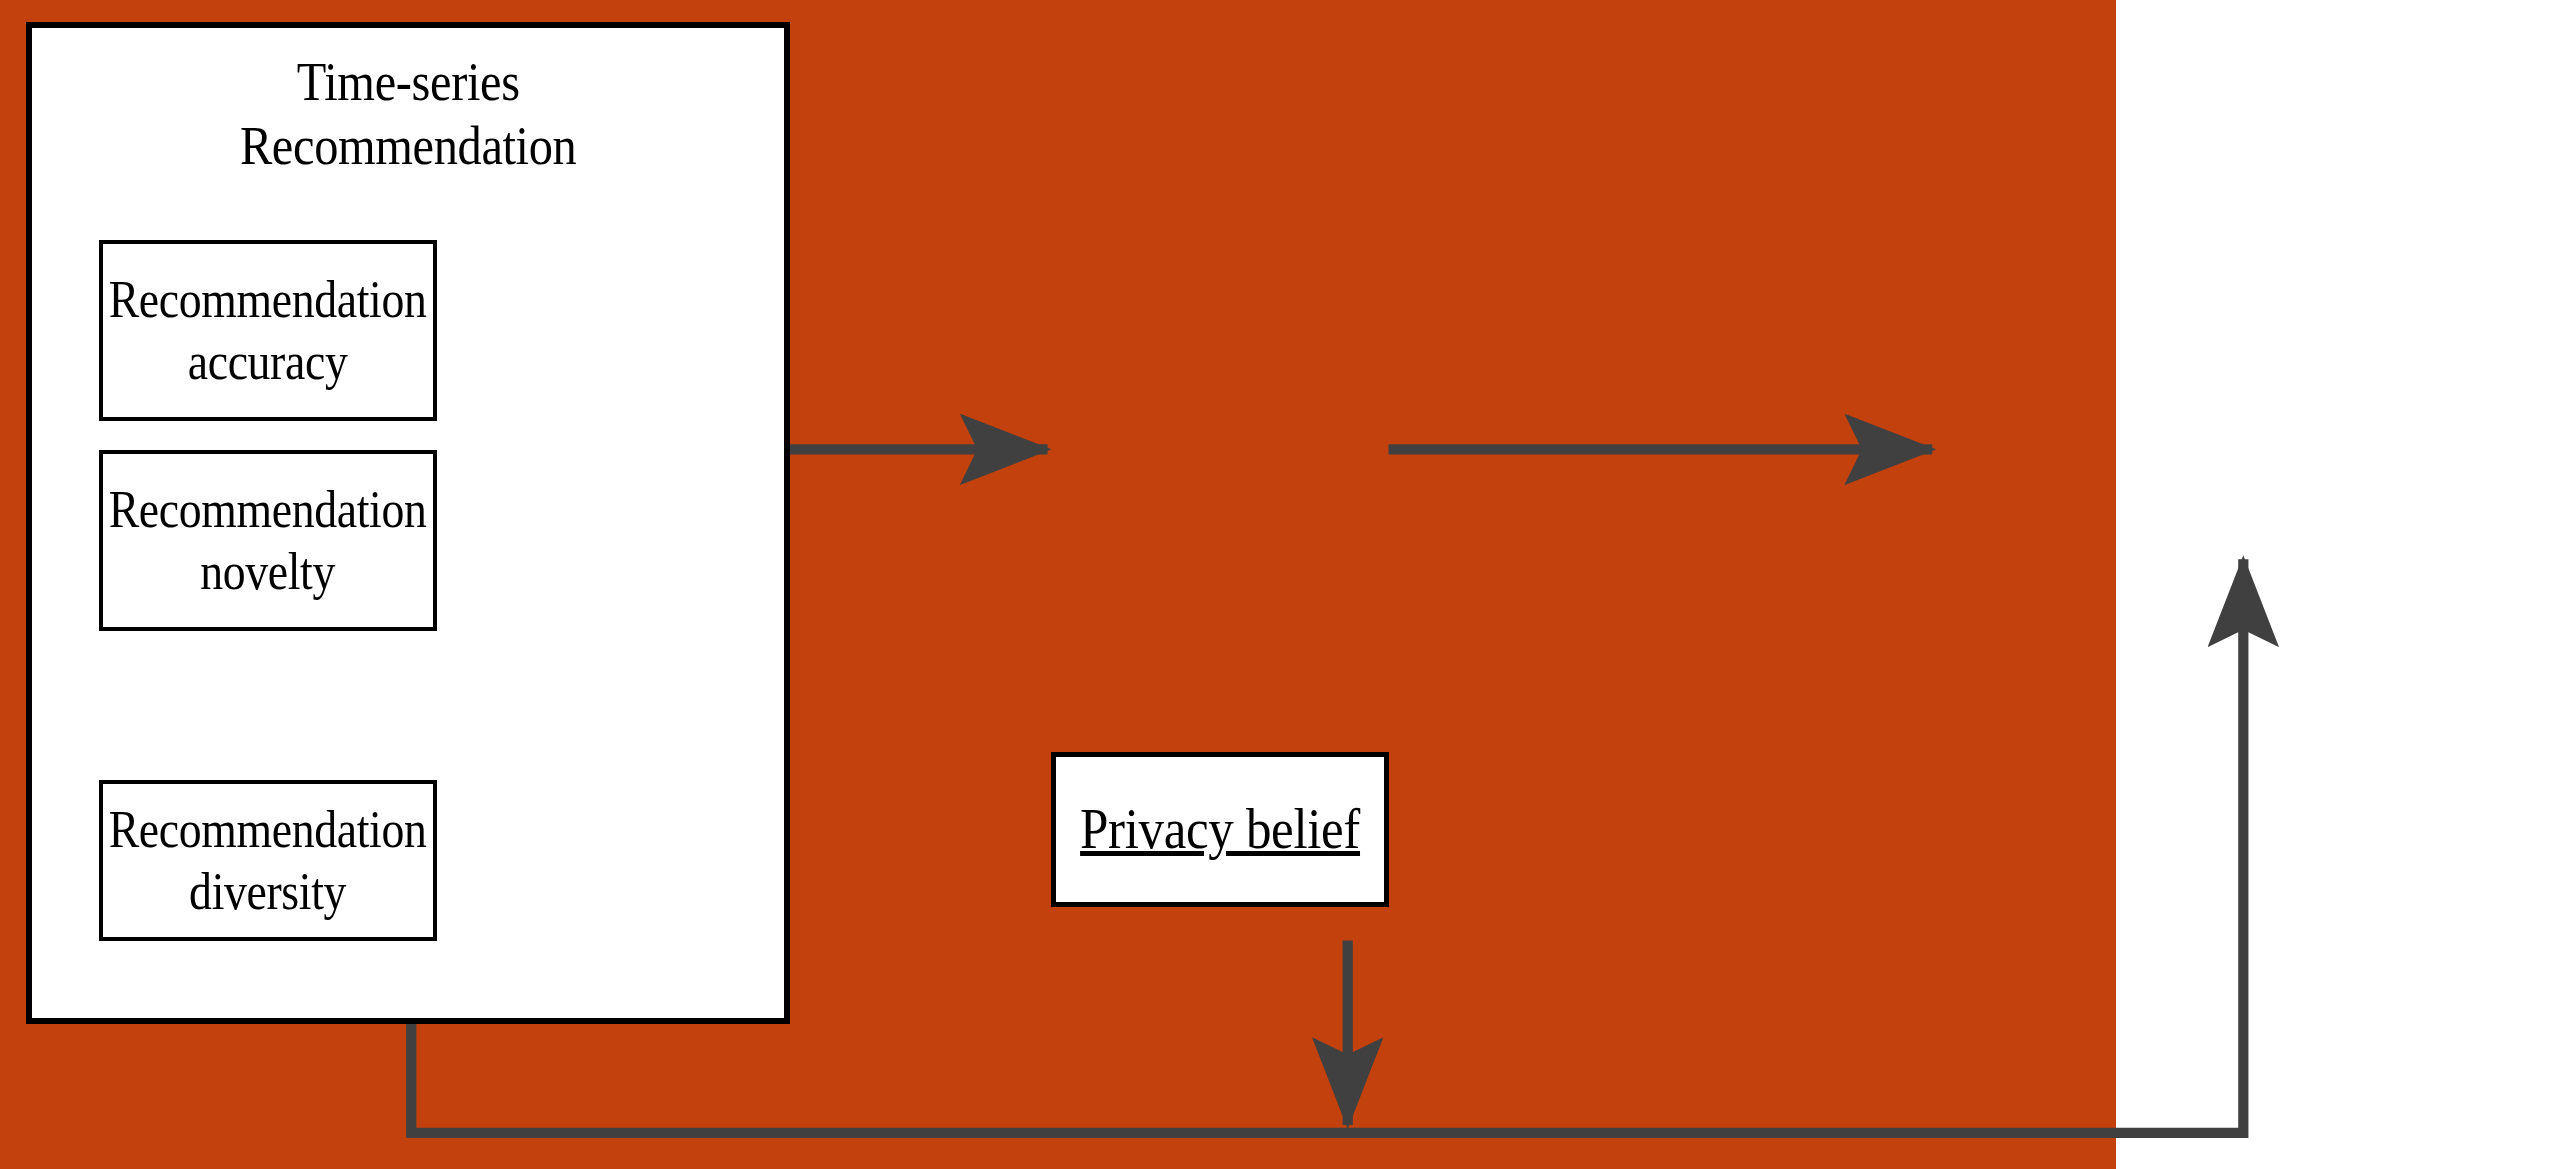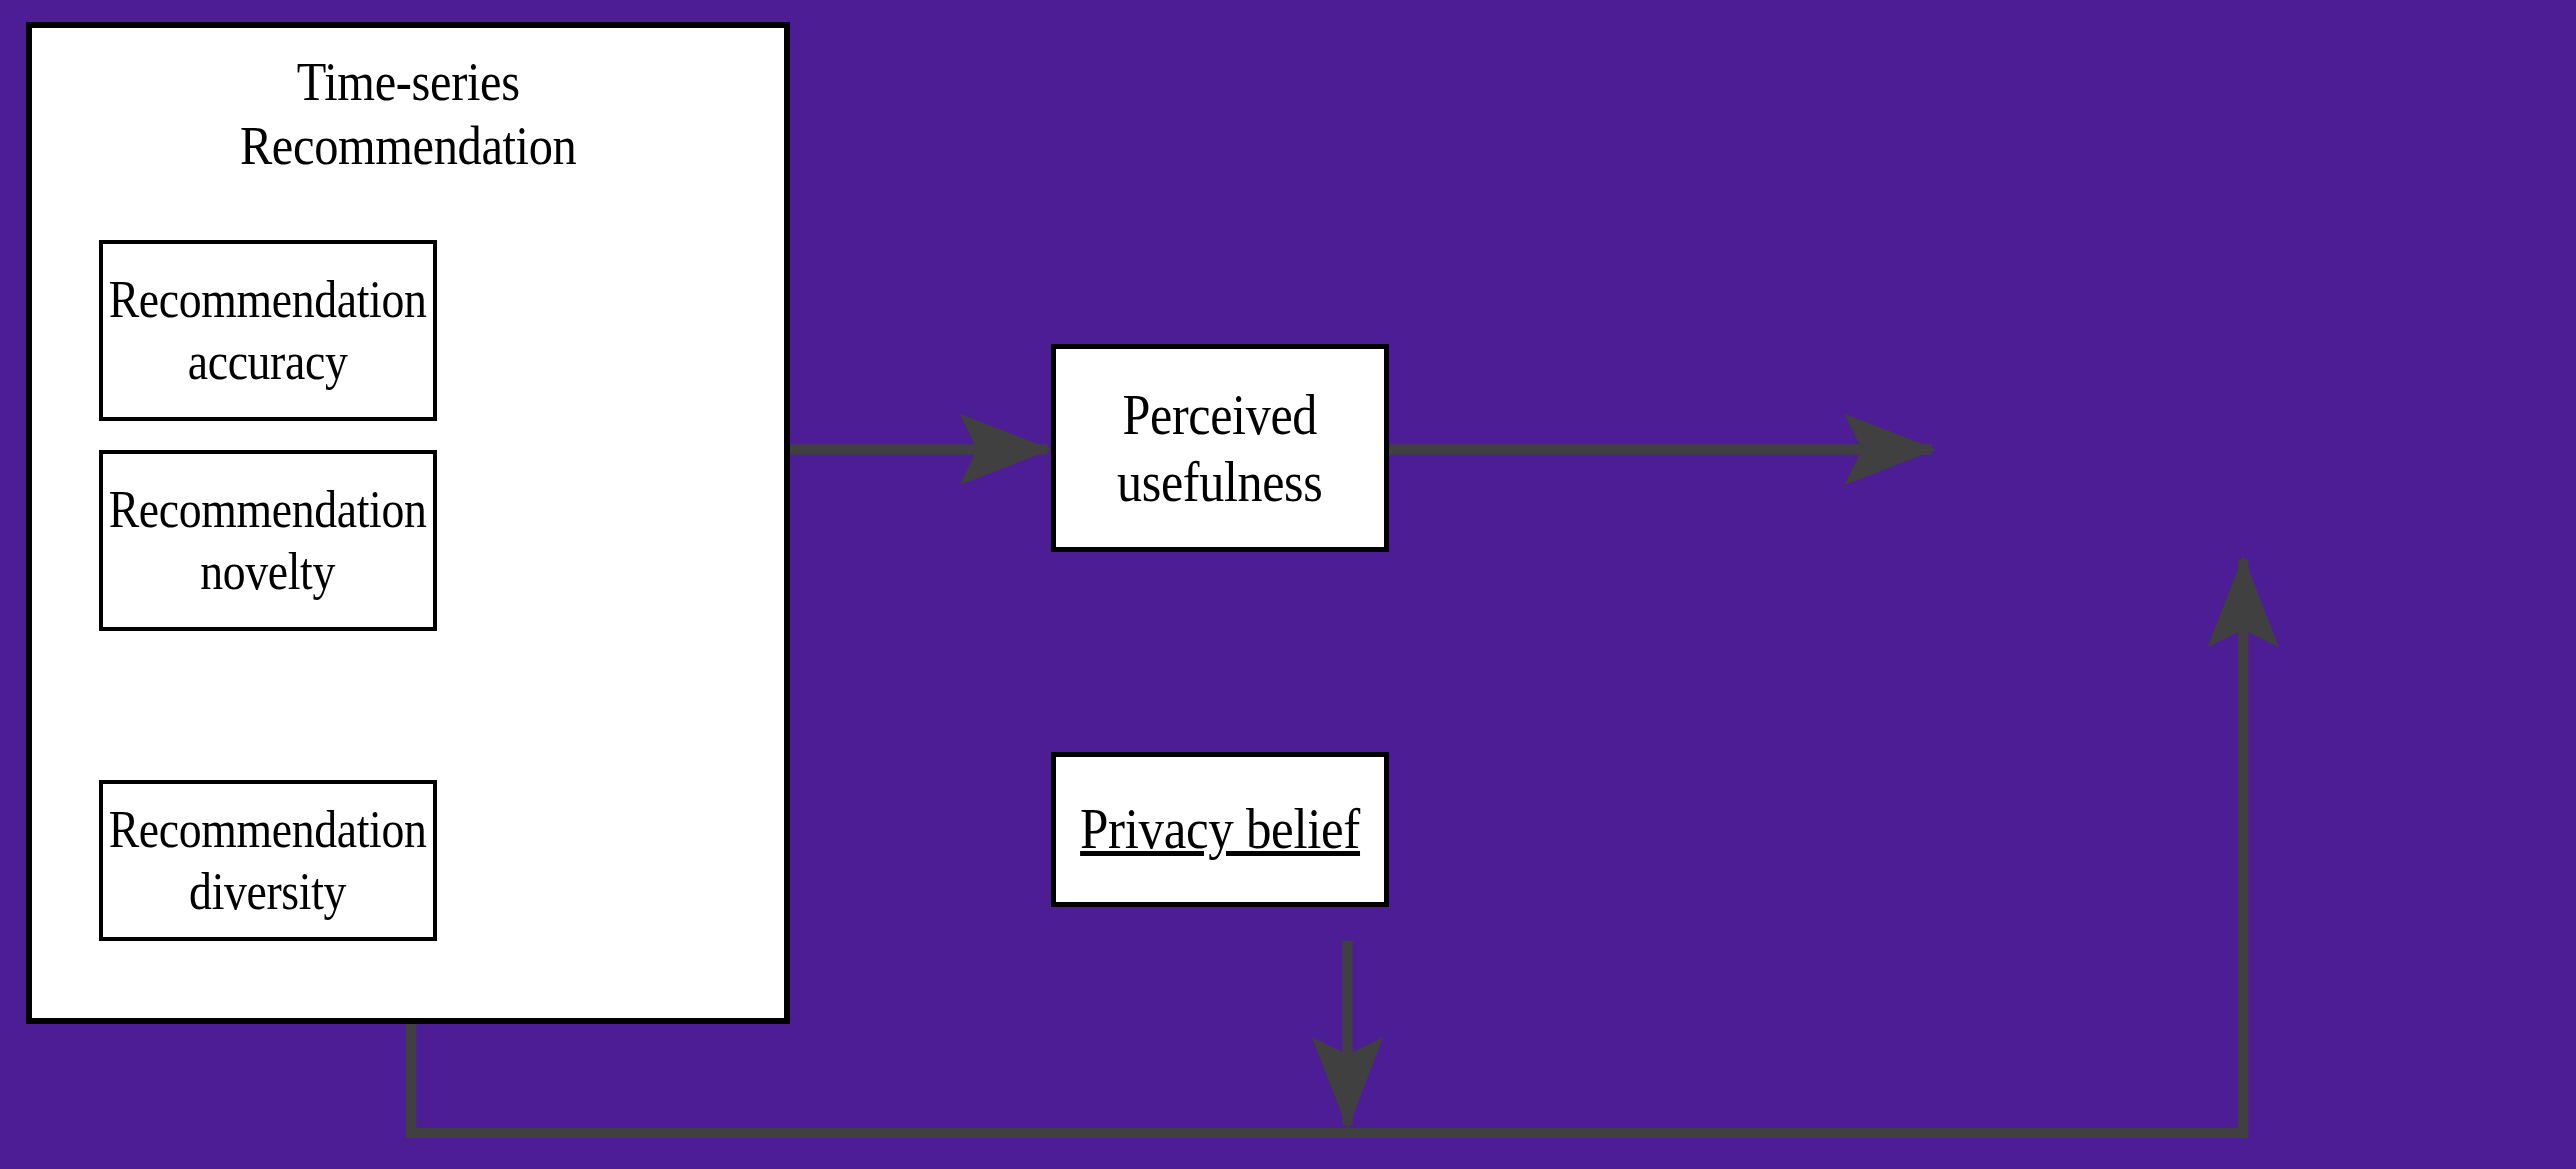--- a/index.html
+++ b/index.html
@@ -8,23 +8,24 @@
     background: #ffffff;
   }
   body {
     width: 2576px;
     height: 1169px;
     font-family: "Liberation Serif", "DejaVu Serif", serif;
     overflow: hidden;
   }
   #diagram-root {
     position: relative;
-    width: 2576px;
+    width: 2088px;
     height: 1169px;
-    background: #4c1d95;
+    background: #c2410c;
+    padding-left: 28px;
   }
   svg.diagram-canvas {
     position: absolute;
     top: 0;
     left: 0;
     width: 2576px;
     height: 1169px;
     display: block;
   }
   
@@ -115,24 +116,20 @@
   <div class="node-box inner-node" id="node-novelty">
     <div class="node-label">Recommendation
 novelty</div>
   </div>
 
   <div class="node-box inner-node" id="node-diversity">
     <div class="node-label">Recommendation
 diversity</div>
   </div>
 
-  <div class="node-box" id="node-perceived">
-    <div class="node-label">Perceived
-usefulness</div>
-  </div>
 
 
   <div class="node-box" id="node-privacy">
     <div class="node-label">Privacy belief</div>
   </div>
 
 </div>
 
 
 </body></html>

